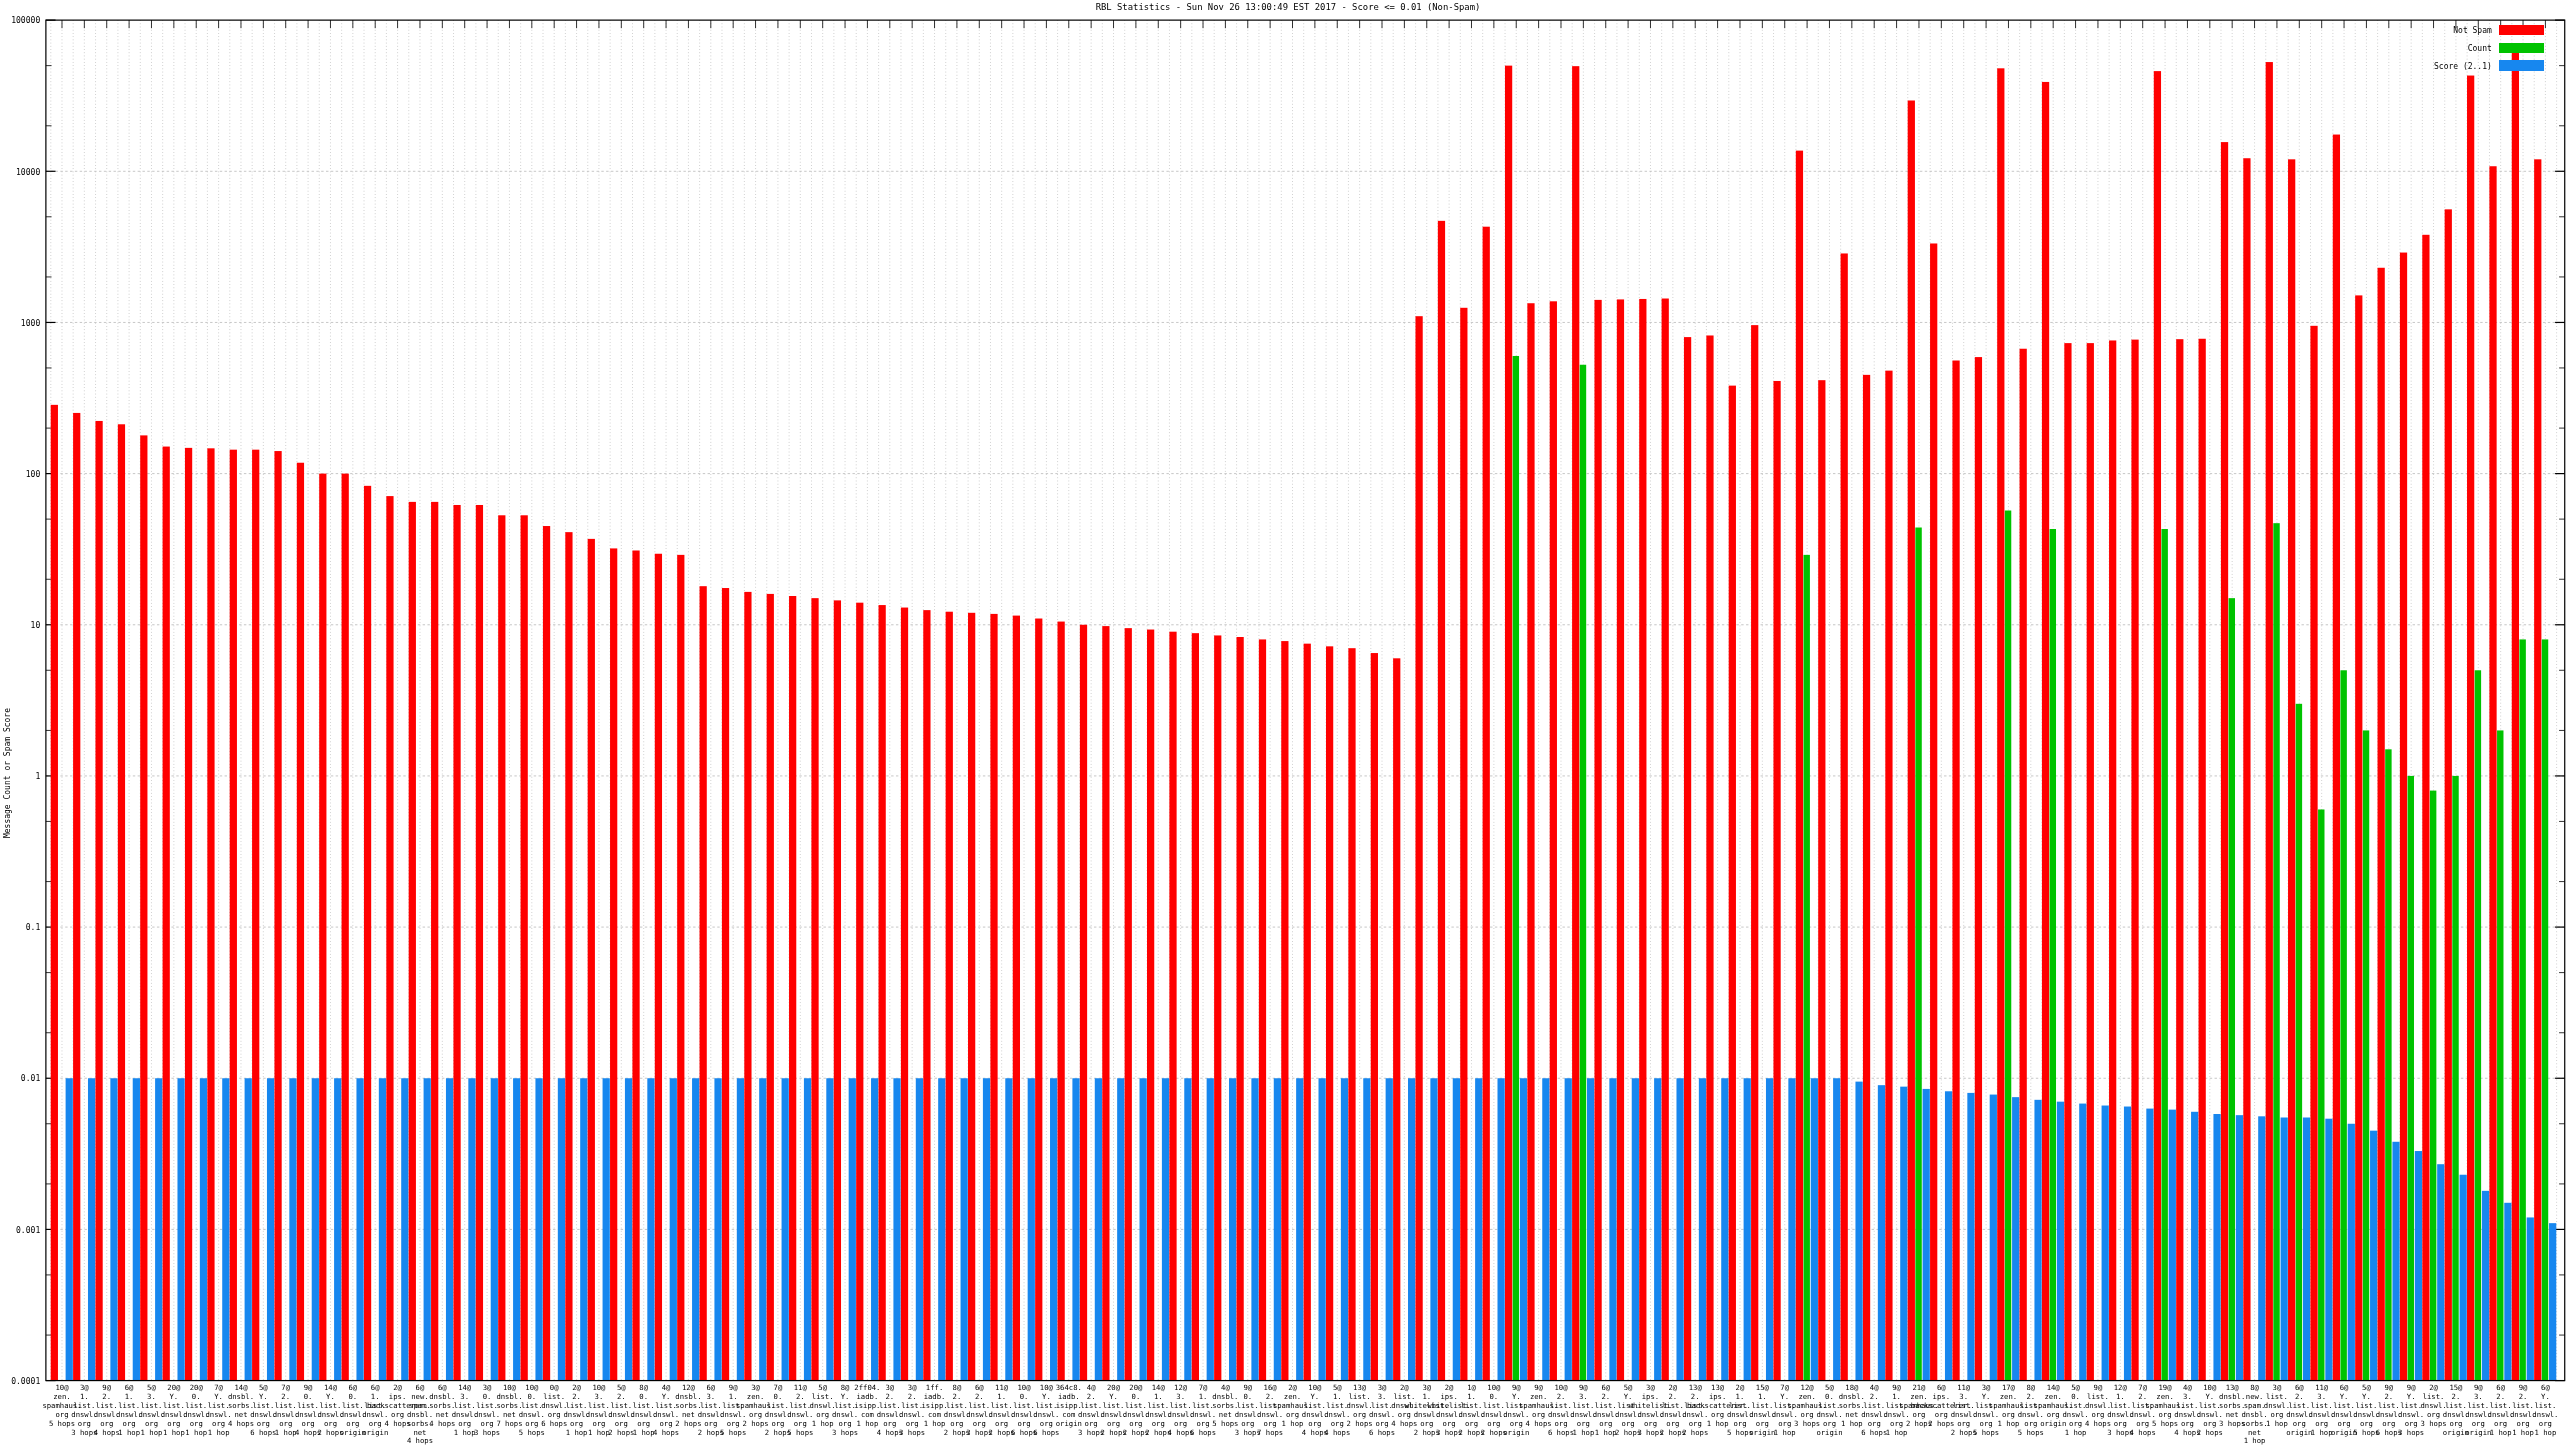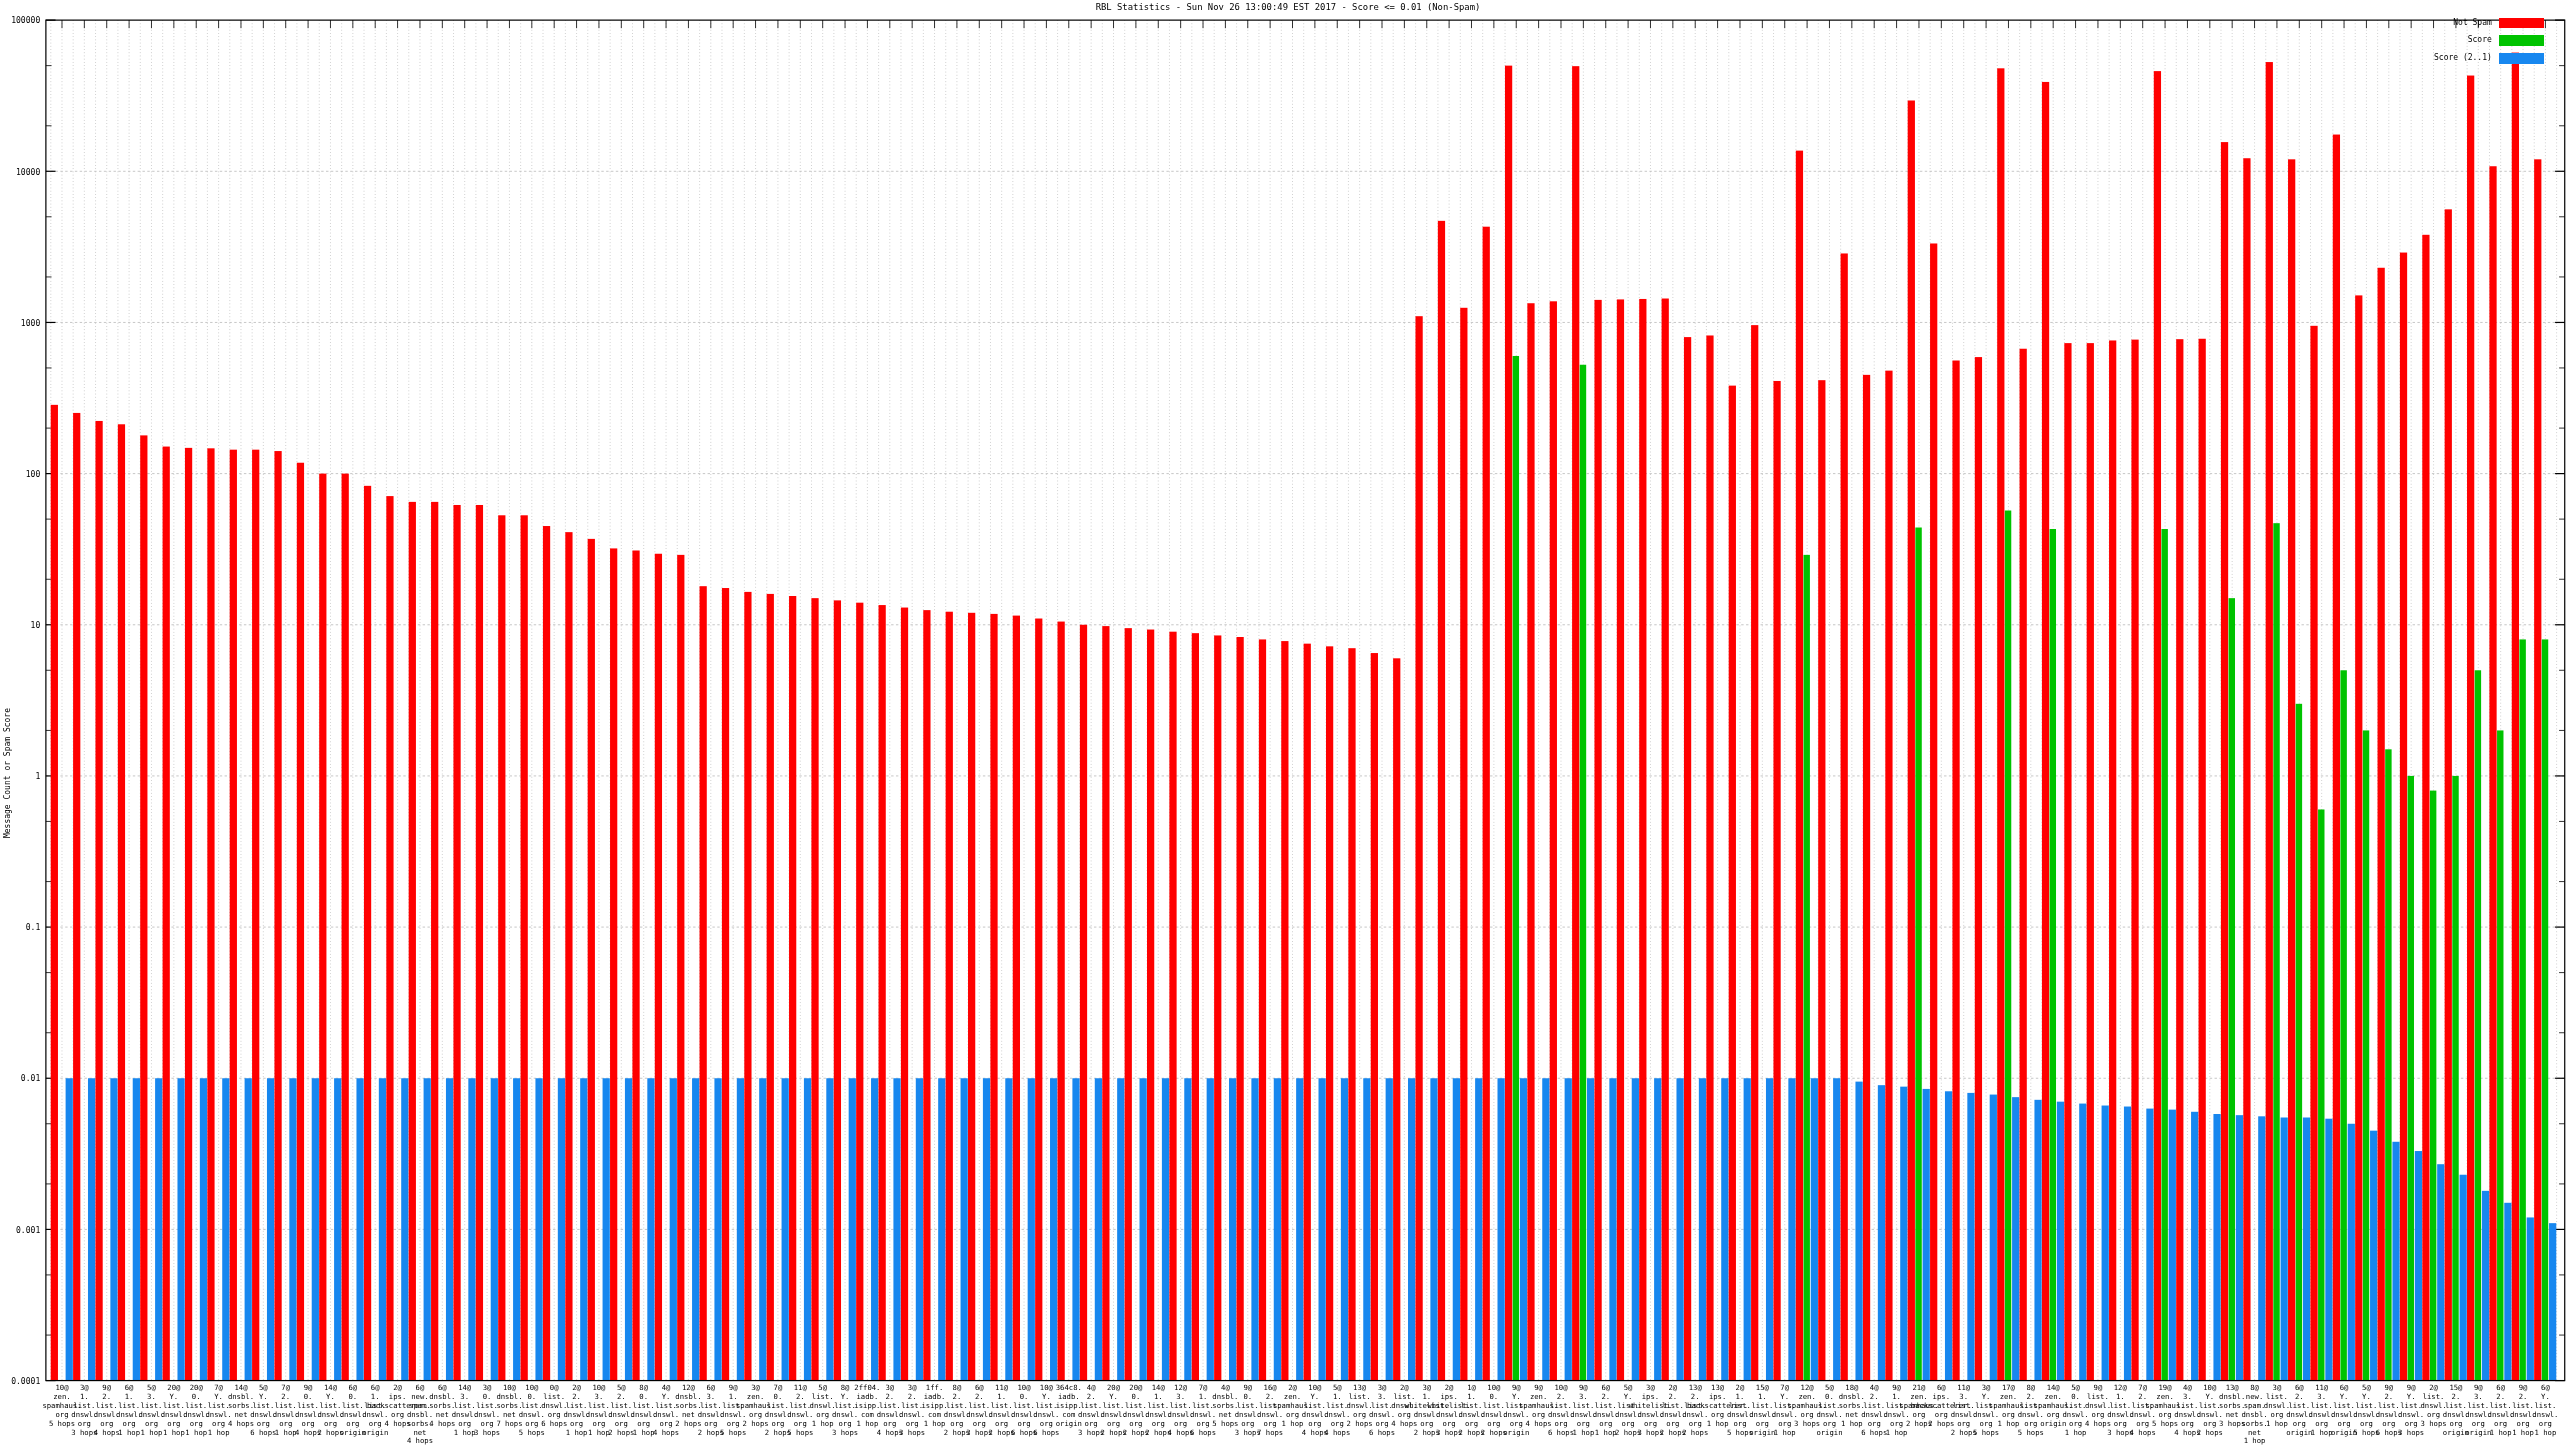--- a/index.html
+++ b/index.html
@@ -1,21 +1,21 @@
 <!DOCTYPE html>
 <html style="font-size:13px"><head>
 <meta charset="utf-8">
 <style>
   html,body{margin:0;padding:0;background:#ffffff;}
   body{width:2576px;height:1449px;position:relative;font-family:"DejaVu Sans Mono",monospace;color:#000;}
   #chart-wrap{position:absolute;left:0;top:0;width:2576px;height:1449px;}
   #chart-title{position:absolute;top:2.4px;left:0;width:2576px;text-align:center;font-size:8.9px;white-space:pre;}
   #y-axis-title{position:absolute;left:3.2px;top:708px;font-size:8px;writing-mode:vertical-rl;transform:rotate(180deg);white-space:pre;}
   #legend{position:absolute;top:17.7px;left:2294px;width:250px;}
-  .legend-row{display:flex;justify-content:flex-end;align-items:flex-start;height:17.7px;gap:7.2px;font-size:8px;}
+  .legend-row{display:flex;justify-content:flex-end;align-items:flex-end;height:17.7px;gap:7.2px;font-size:8px;}
   .legend-swatch{width:45px;height:10.5px;flex:0 0 auto;}
   svg{position:absolute;left:0;top:0;display:block;}
 </style>
 </head>
 <body>
 
 <div id="chart-wrap">
   <svg id="chart" width="2576" height="1449" viewBox="0 0 3200 1800">
       <line x1="63.1036036036036" y1="25" x2="63.1036036036036" y2="1715" stroke="#b8b8b8" stroke-width="1" stroke-dasharray="1,3"></line>
       <line x1="77" y1="25" x2="77" y2="1715" stroke="#b8b8b8" stroke-width="1" stroke-dasharray="1,3"></line>
@@ -1321,21 +1321,21 @@
       <rect x="57" y="25" width="3129" height="1690" fill="none" stroke="#000000" stroke-width="1.5"></rect>
     </svg>
   <div id="chart-title">RBL Statistics - Sun Nov 26 13:00:49 EST 2017 - Score &lt;= 0.01 (Non-Spam)</div>
   <div id="y-axis-title">Message Count or Spam Score</div>
   <div id="legend">
       <div class="legend-row">
         <span>Not Spam</span>
         <span class="legend-swatch" style="background: rgb(255, 0, 0);"></span>
       </div>
       <div class="legend-row">
-        <span>Score</span>
+        <span>Count</span>
         <span class="legend-swatch" style="background: rgb(0, 195, 0);"></span>
       </div>
       <div class="legend-row">
         <span>Score (2..1)</span>
         <span class="legend-swatch" style="background: rgb(23, 135, 239);"></span>
       </div>
     </div>
 </div>
 
 

